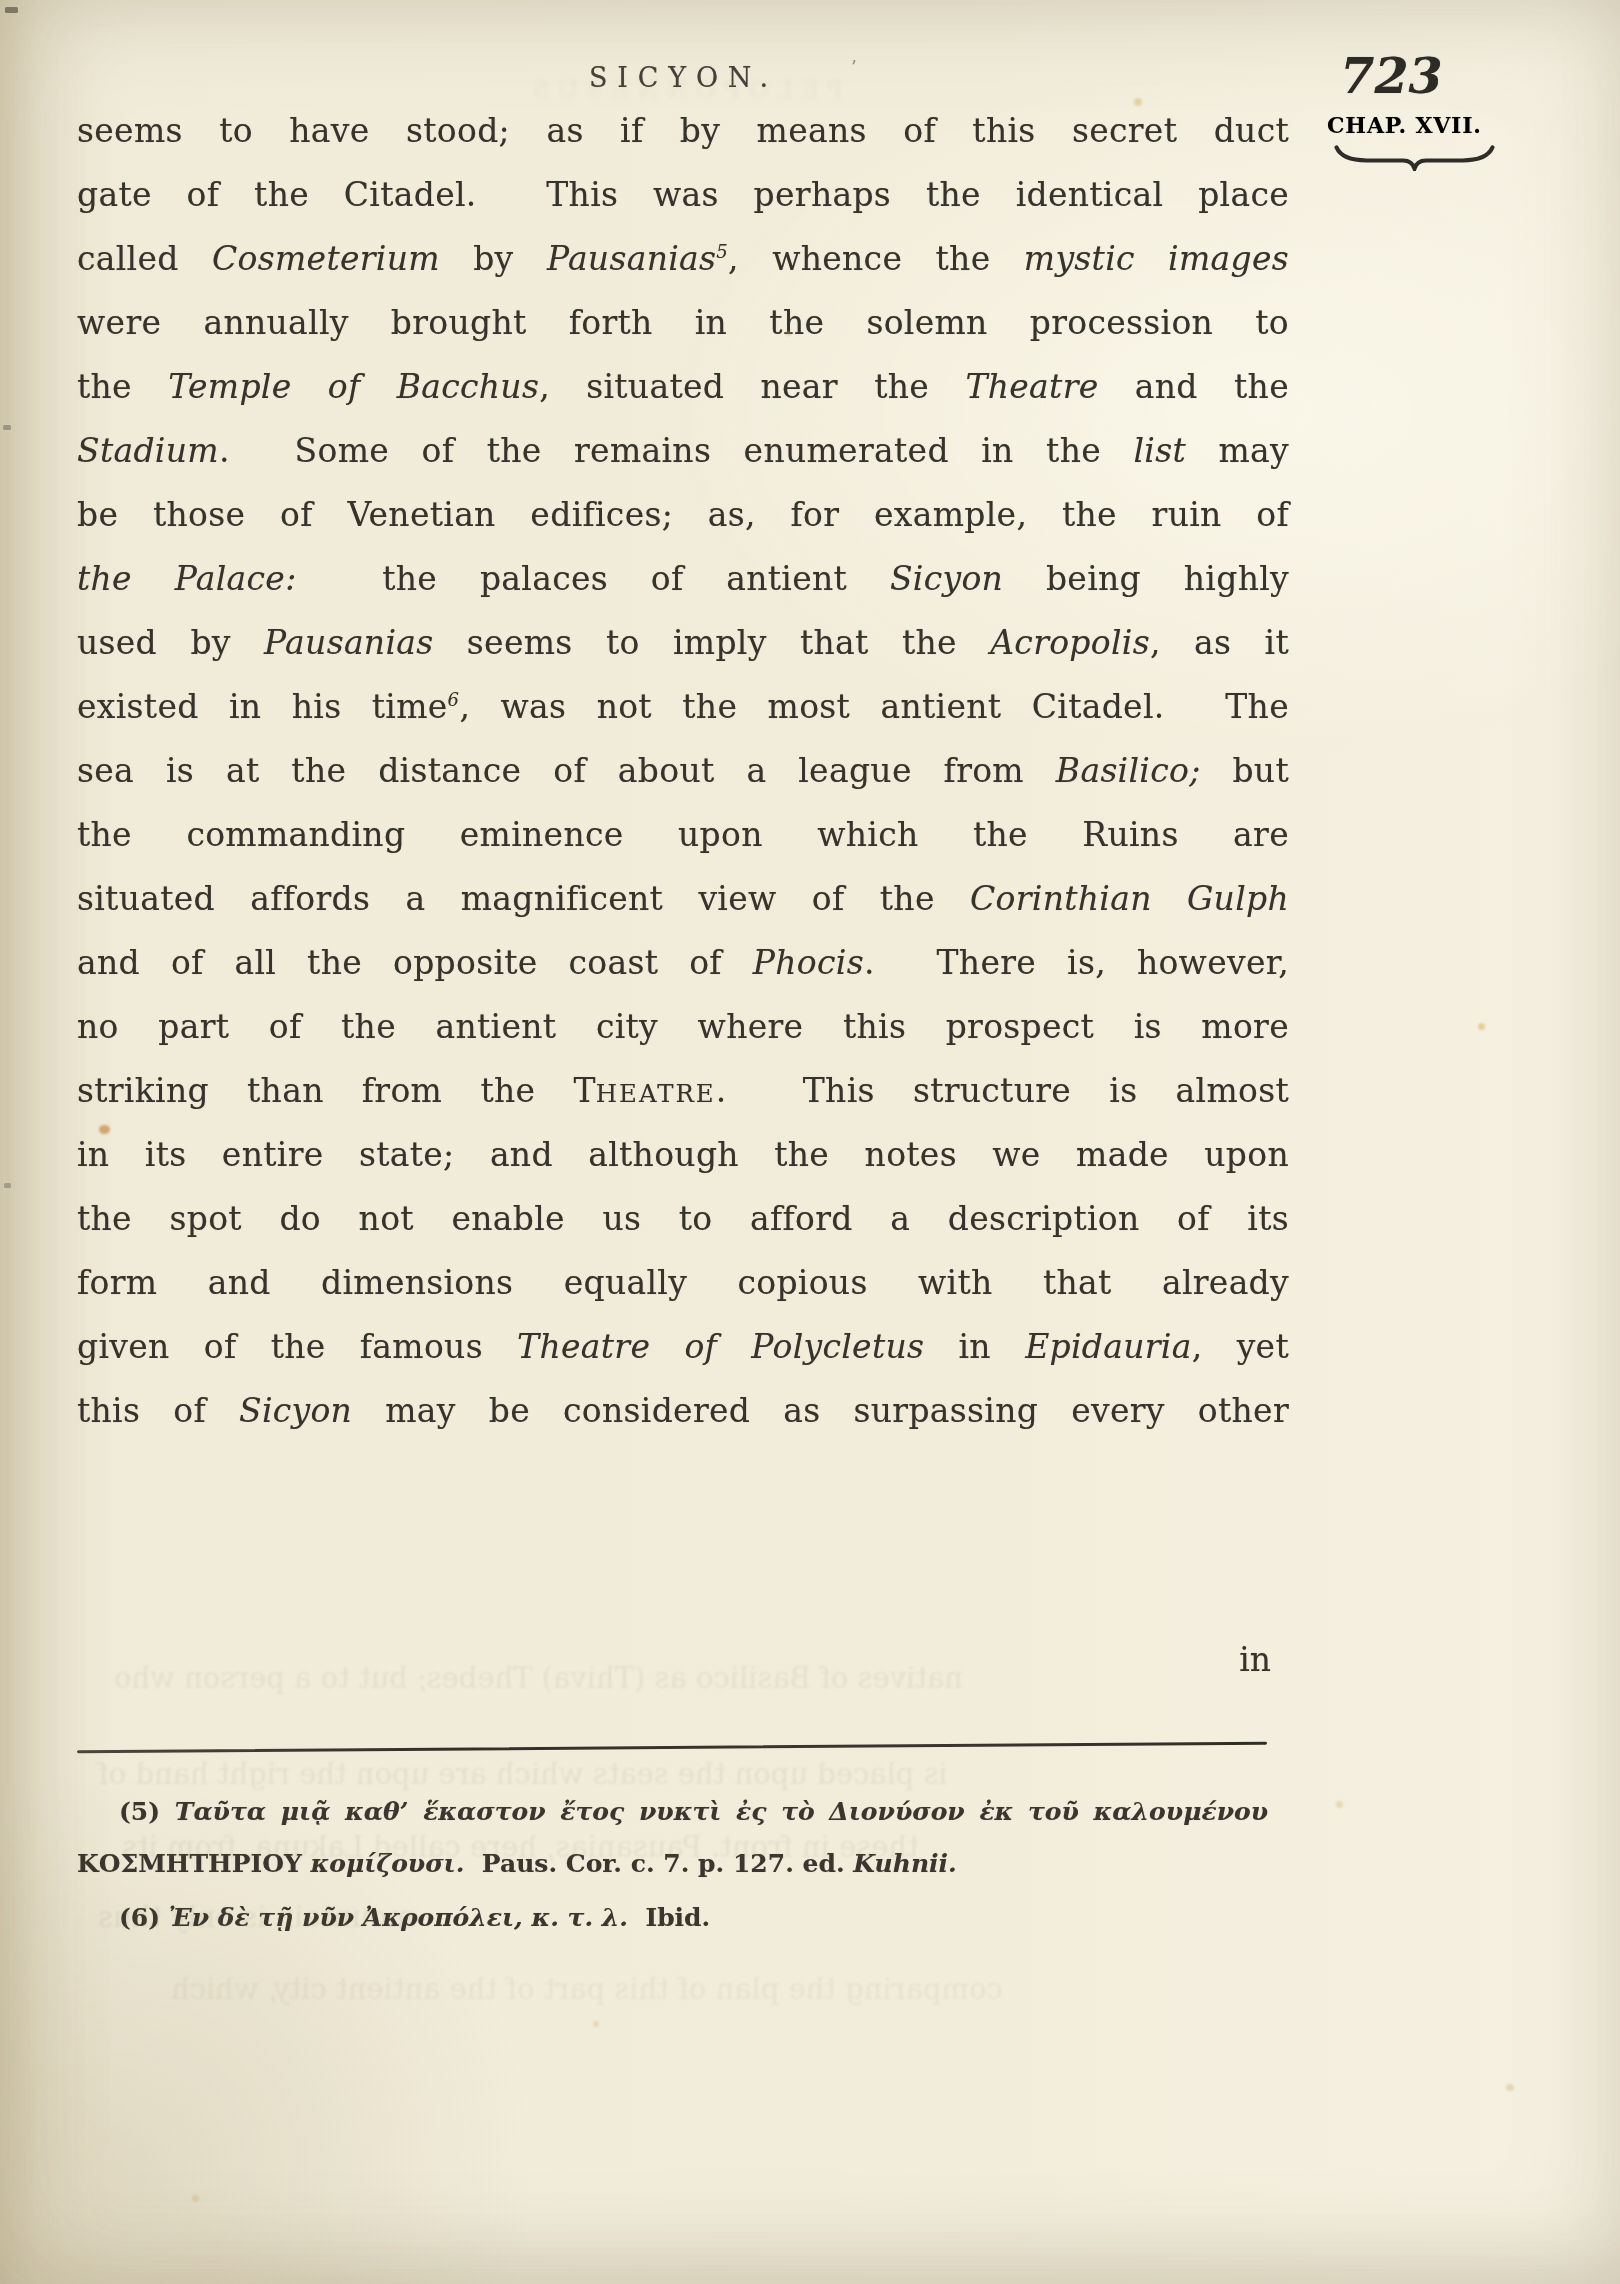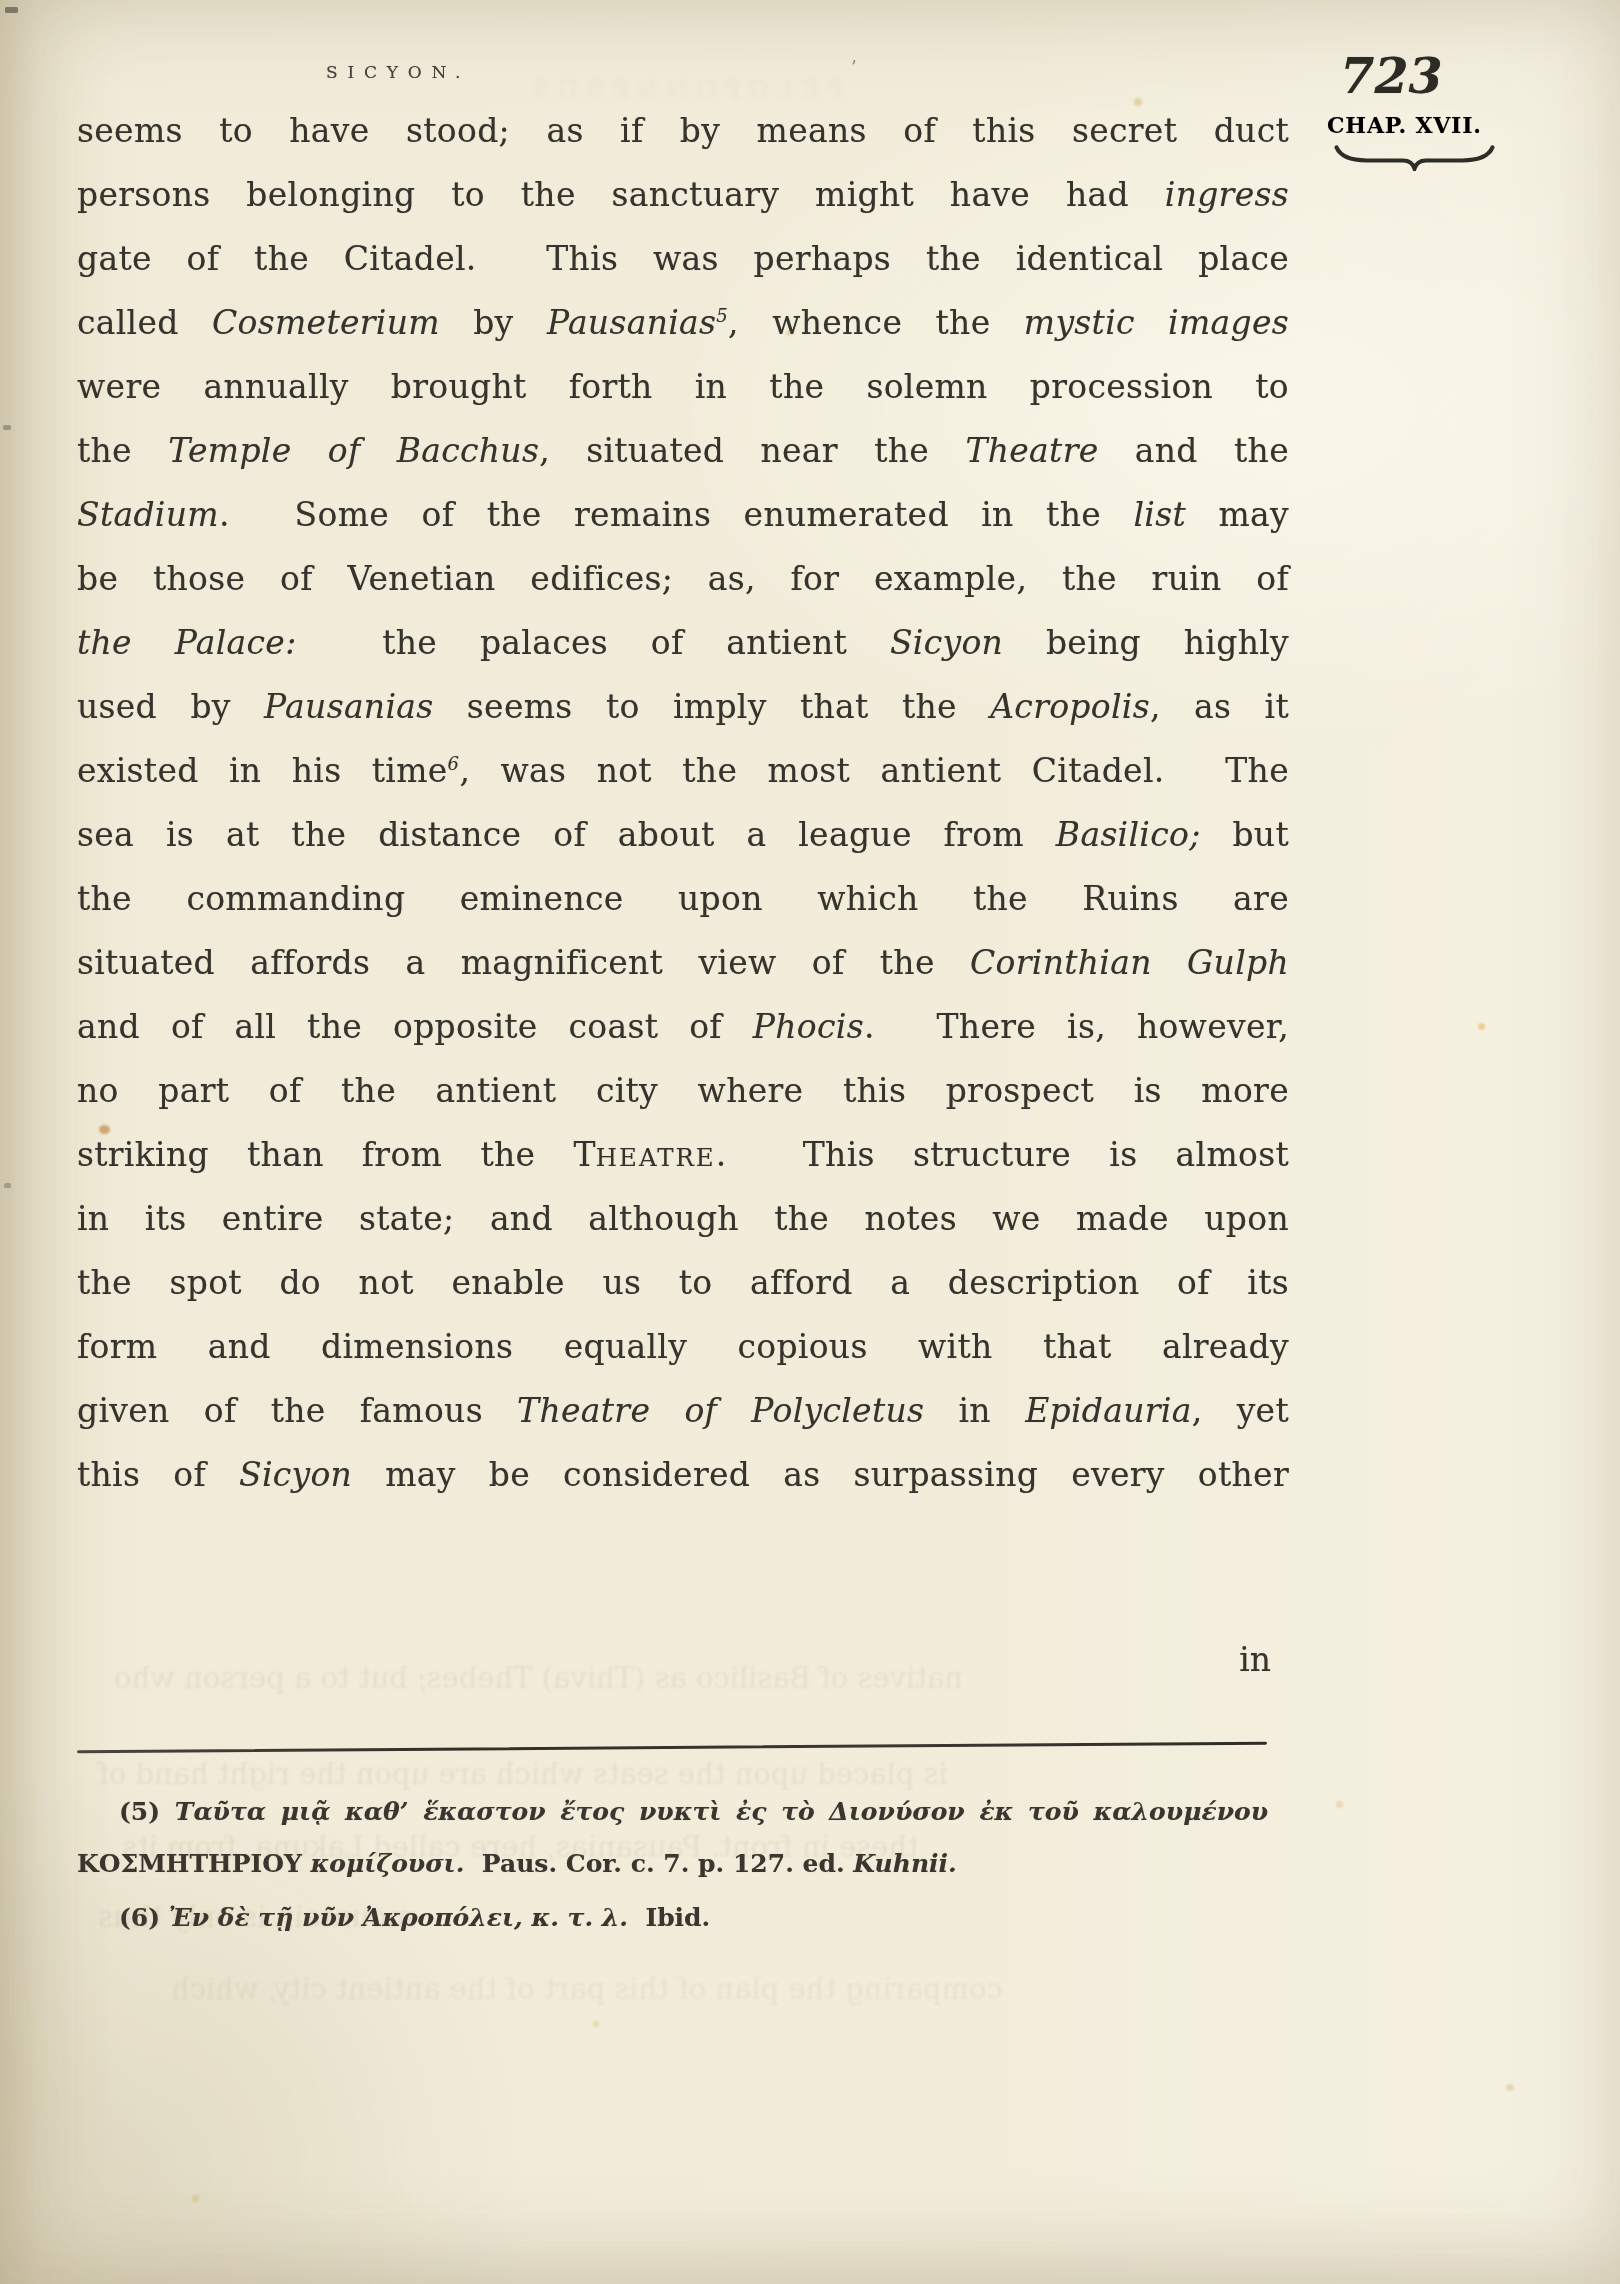--- a/index.html
+++ b/index.html
@@ -8,22 +8,22 @@
     background:
       radial-gradient(978px 570px at 78% 18%, rgba(255,253,242,.55), rgba(255,253,242,0) 60%),
       radial-gradient(733px 733px at 8% 95%, rgba(151,132,88,.18), rgba(151,132,88,0) 55%),
       linear-gradient(90deg, #e6dfc8 0px, #eee8d4 37px, #f1ecda 9%, #f2eddb 62%, #f5f1e2 100%);
     font-family:"DejaVu Serif","Liberation Serif",serif;
     color:var(--ink,#36332c);
   }
   .vignette{position:absolute;inset:0;pointer-events:none;
     box-shadow:inset 0 0 114px rgba(124,108,70,.20), inset 41px 0 73px rgba(124,108,70,.10), inset 0 -33px 73px rgba(124,108,70,.08);}
   .running-head{
-    position:absolute;left:326px;top:62px;width:715px;
-    font-size:17px;letter-spacing:9.8px;color:#45413a;
+    position:absolute;left:326px;top:62px;width:715px;text-align:center;
+    font-size:27px;letter-spacing:9.8px;color:#45413a;
     text-shadow:0 0 0.8px rgba(69,65,58,.4);
   }
   .head-mark{position:absolute;left:851px;top:57px;font-size:18px;color:#5a554a;opacity:.65;}
   .page-number{
     position:absolute;left:1304px;top:47px;width:175px;text-align:center;
     font-size:49px;font-style:italic;font-weight:bold;color:#2d2b25;
     text-shadow:0 0 0.8px rgba(45,43,37,.5);
   }
   .chapter-note{
     position:absolute;left:1327px;top:112px;width:175px;
@@ -83,21 +83,20 @@
 <div class="page-number">723</div>
 <div class="chapter-note">CHAP. XVII.</div>
 <div class="chapter-brace">
   <svg width="161" height="26" viewBox="0 0 198 32">
     <path d="M3,3 Q10,19 40,19 L85,19 Q96,19 99,29 Q102,19 113,19 L158,19 Q188,19 195,3" fill="none" stroke="#2f2d27" stroke-width="5" stroke-linecap="round"></path>
   </svg>
 </div>
 
 <div class="bodytext">
   <div class="bline">seems to have stood; as if by means of this secret duct</div>
-  <div class="bline">persons belonging to the sanctuary might have had <i>ingress</i></div>
   <div class="bline">gate of the Citadel.&nbsp; This was perhaps the identical place</div>
   <div class="bline">called <i>Cosmeterium</i> by <i>Pausanias</i><sup>5</sup>, whence the <i>mystic images</i></div>
   <div class="bline">were annually brought forth in the solemn procession to</div>
   <div class="bline">the <i>Temple of Bacchus</i>, situated near the <i>Theatre</i> and the</div>
   <div class="bline"><i>Stadium</i>.&nbsp; Some of the remains enumerated in the <i>list</i> may</div>
   <div class="bline">be those of Venetian edifices; as, for example, the ruin of</div>
   <div class="bline"><i>the Palace:</i>&nbsp; the palaces of antient <i>Sicyon</i> being highly</div>
   <div class="bline">used by <i>Pausanias</i> seems to imply that the <i>Acropolis</i>, as it</div>
   <div class="bline">existed in his time<sup>6</sup>, was not the most antient Citadel.&nbsp; The</div>
   <div class="bline">sea is at the distance of about a league from <i>Basilico;</i> but</div>

